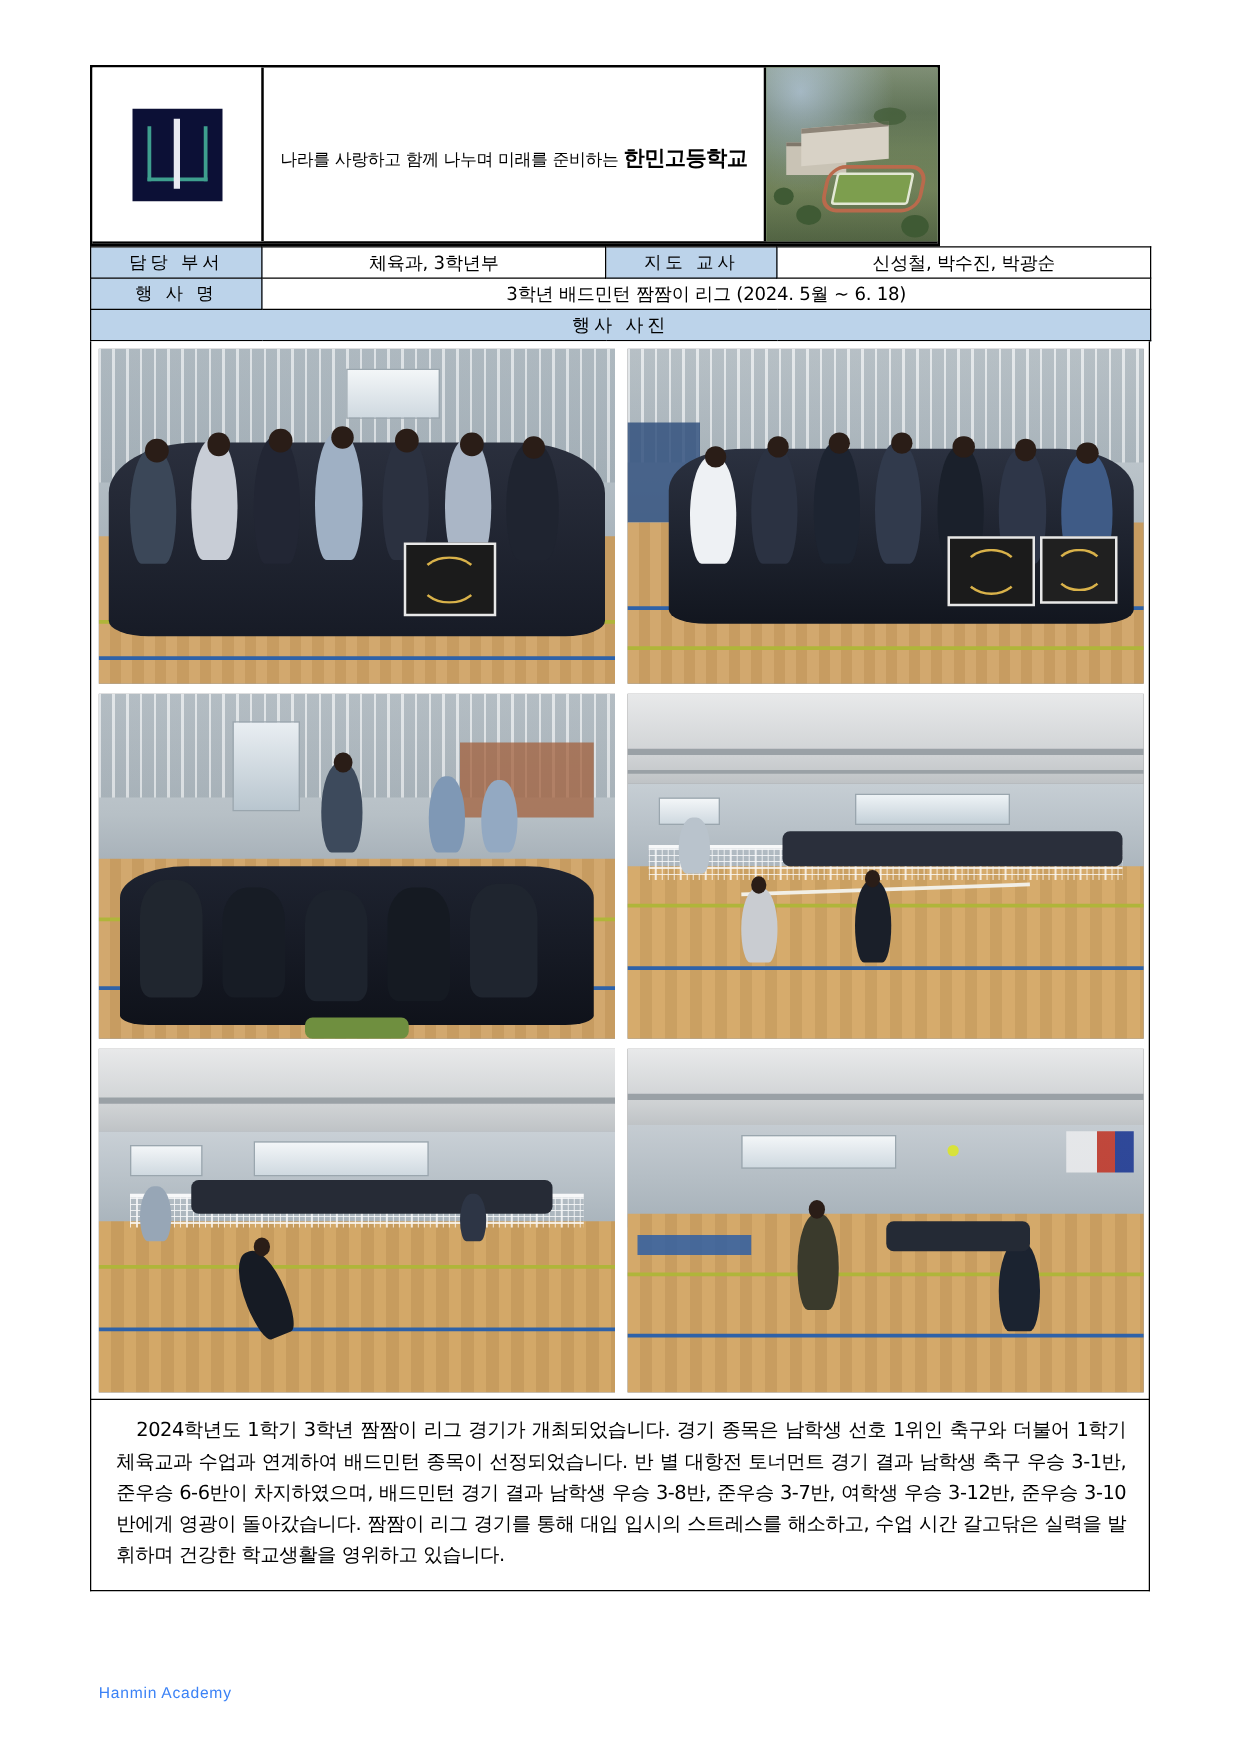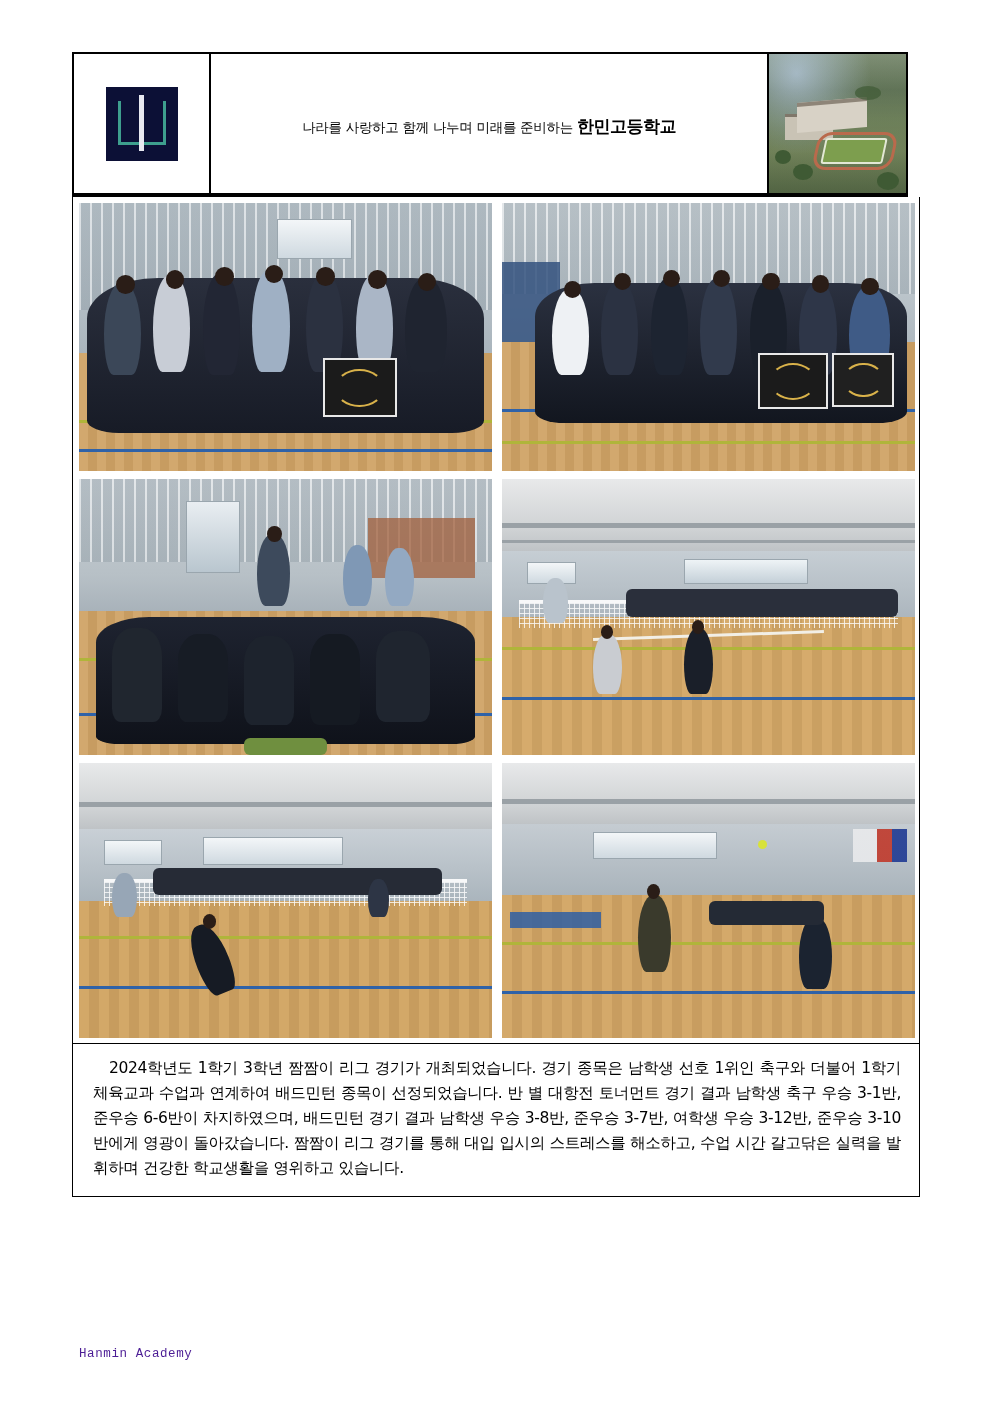--- a/index.html
+++ b/index.html
@@ -16,21 +16,21 @@
   }
   .page {
     position: absolute;
     left: 0; top: 0;
     width: 992px; height: 1403px;
     padding: 52px 70px 0 72px;
   }
   
   .doc-frame {
     border: 2px solid #000;
-    width: 836px;
+    width: 680px;
   }
   .header-row {
     display: flex;
     align-items: stretch;
     height: 141px;
     border-bottom: 2px solid #000;
   }
   .logo-cell {
     width: 137px;
     border-right: 2px solid #000;
@@ -262,23 +262,23 @@
     padding: 12px 18px 14px 20px;
     font-size: 15.5px;
     line-height: 1.62;
     text-align: justify;
     letter-spacing: -0.35px;
   }
   .text-block p { margin: 0; text-indent: 16px; }
   .footer {
     position: absolute;
     left: 79px; bottom: 42px;
-    font-family: Liberation Mono, monospace;
+    font-family: Liberation Sans, sans-serif;
     font-size: 12.5px;
-    color: #4c1d95;
+    color: #3b82f6;
     letter-spacing: .6px;
   }
 </style>
 </head>
 <body>
 
 <div class="page">
 
   <div class="doc-frame">
     <div class="header-row">
@@ -299,20 +299,37 @@
           <div class="sp-field"></div>
           <div class="sp-tree" style="left:6px;top:96px;width:16px;height:14px;"></div>
           <div class="sp-tree" style="left:24px;top:110px;width:20px;height:16px;"></div>
           <div class="sp-tree" style="left:108px;top:118px;width:22px;height:18px;"></div>
           <div class="sp-tree" style="left:86px;top:32px;width:26px;height:14px;opacity:.7"></div>
         </div>
       </div>
     </div>
   </div>
 
+  <table class="info-table">
+    <tbody>
+        <tr>
+      <td class="lbl c-dept-label">담당 부서</td>
+      <td class="c-dept-value">체육과, 3학년부</td>
+      <td class="lbl c-teach-label">지도 교사</td>
+      <td class="c-teach-value">신성철, 박수진, 박광순</td>
+    </tr>
+    <tr>
+      <td class="lbl">행 사 명</td>
+      <td colspan="3">3학년 배드민턴 짬짬이 리그 (2024. 5월 ~ 6. 18)</td>
+    </tr>
+    <tr class="photos-label-row">
+      <td colspan="4">행사 사진</td>
+    </tr>
+  </tbody>
+    </table>
 
   <div class="photo-grid-wrap">
     <div class="photo-grid">
 
       <div class="ph">
         <div class="wall" style="height:58%; background:linear-gradient(to bottom,#c3ccd2 0%,#b6c0c7 55%,#a9b4bc 100%);"></div>
         <div class="wall-ribs" style="top:0;height:40%;"></div>
         <div class="window" style="left:48%;top:6%;width:18%;height:15%;"></div>
         <div class="floor" style="height:44%; "></div>
         <div class="line-y" style="left:0;right:0;bottom:18%;"></div>

